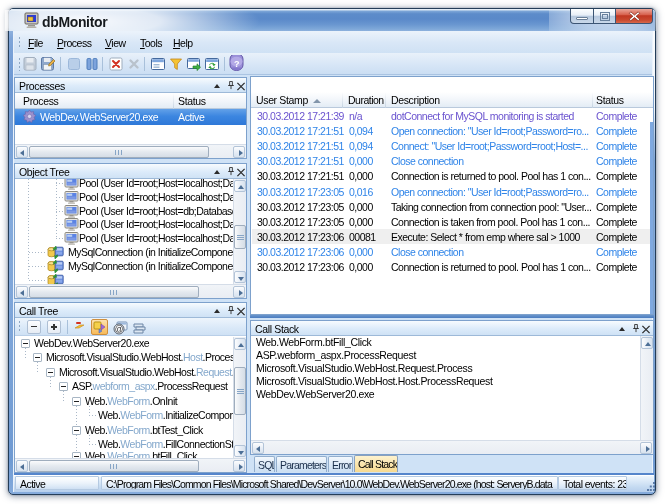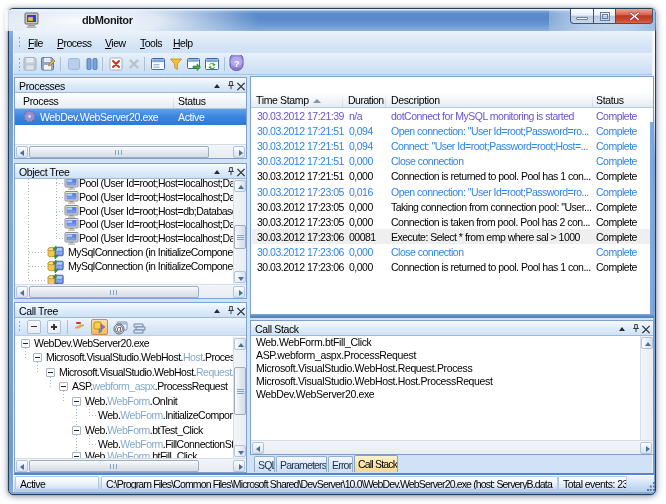--- a/index.html
+++ b/index.html
@@ -8,21 +8,21 @@
 .abs { position:absolute; }
 #win { position:absolute; left:8px; top:8px; width:648px; height:487px;
   border-radius:5px; border:1px solid #243d58;
   background:linear-gradient(180deg,#dde9f6 0%,#9dbce2 3%,#7fa5d8 6%,#6b97d2 16%,#85abdc 40%,#7ca4d8 70%,#6f9ad2 93%,#85abdc 100%);
   box-shadow:0 1px 7px rgba(30,50,80,.55), 0 0 2px rgba(30,50,80,.35); }
 #titlebar { position:absolute; left:0; top:0; width:100%; height:22px;
   border-radius:4px 4px 0 0;
   background:linear-gradient(180deg,#f6fafd 0%,#cfe0f1 5%,#7ea7d8 9%,#5d8cca 22%,#5a89c9 45%,#6996d0 70%,#7da7d8 90%,#8db1dd 100%); }
 #titleglow { position:absolute; left:-4px; top:1px; width:280px; height:21px;
   background:radial-gradient(ellipse 180px 30px at 75px 11px, rgba(255,255,255,.97) 0%, rgba(255,255,255,.8) 45%, rgba(255,255,255,0) 100%); }
-#titletext { position:absolute; left:33px; top:5px; font-size:11px; font-weight:bold; color:#15191d;margin-left:40px; }
+#titletext { position:absolute; left:33px; top:5px; font-size:14px; font-weight:bold; color:#15191d; }
 
 .cap { position:absolute; top:0; height:15px; border:1px solid #3c5574; border-top:none; }
 #bmin { left:561px; width:24px; border-radius:0 0 0 4px;
   background:linear-gradient(180deg,#fdfeff 0%,#e7eef7 45%,#b6c8de 50%,#cad9ea 100%); }
 #bmax { left:584px; width:23px;
   background:linear-gradient(180deg,#fdfeff 0%,#e7eef7 45%,#b6c8de 50%,#cad9ea 100%); }
 #bclose { left:606px; width:38px; border-radius:0 0 4px 0;
   background:linear-gradient(180deg,#eba79b 0%,#d7604c 42%,#c03722 48%,#c94a30 80%,#d8684a 100%); }
 #client { position:absolute; left:4px; top:22px; width:640px; height:461px;
   background:#cfe2f6; border:1px solid #eaf2fb; border-bottom:none; }
@@ -448,21 +448,21 @@
             <div class="arr" style="left:5px;top:3px;border-top:3.5px solid transparent;border-bottom:3.5px solid transparent;border-left:4px solid #4d6f96"></div>
           </div>
         <div class="sbthumb" style="left:14px;top:1px;width:170px;height:12px">
             <div class="gripdots-h" style="left:80px;top:3px"></div>
           </div>
       </div>
     </div>
 
     <div class="panel" style="left:236px;top:44px;width:404px;height:239px">
       <div class="colhead" style="left:0;top:15px;width:402px;height:16px">
-        <div class="abs" style="left:5px;top:2px">Time Stamp</div>
+        <div class="abs" style="left:5px;top:2px">User Stamp</div>
         <div class="arr" style="left:62px;top:7px;border-left:4px solid transparent;border-right:4px solid transparent;border-bottom:4px solid #8396ab"></div>
         <div class="colsep" style="left:91px;top:0;height:16px"></div>
         <div class="abs" style="left:97px;top:2px;letter-spacing:-0.5px">Duration</div>
         <div class="colsep" style="left:134px;top:0;height:16px"></div>
         <div class="abs" style="left:140px;top:2px">Description</div>
         <div class="colsep" style="left:341px;top:0;height:16px"></div>
         <div class="abs" style="left:345px;top:2px">Status</div>
       </div>
       <div class="abs" id="eventrows" style="left:0;top:31px;width:402px;height:206px;background:#fff;overflow:hidden">
         <div class="erow c-pur" style="top:0px">
@@ -503,21 +503,21 @@
           </div>
         <div class="erow c-blk" style="top:90.6px">
             <i style="left:5px">30.03.2012 17:23:05</i>
             <i style="left:97px">0,000</i>
             <i style="left:139px;width:201px;overflow:hidden">Taking connection from connection pool: "User...</i>
             <i style="left:344px">Complete</i>
           </div>
         <div class="erow c-blk" style="top:105.7px">
             <i style="left:5px">30.03.2012 17:23:05</i>
             <i style="left:97px">0,000</i>
-            <i style="left:139px;width:201px;overflow:hidden">Connection is taken from pool. Pool has 2 con...</i>
+            <i style="left:139px;width:201px;overflow:hidden">Connection is taken from pool. Pool has 1 con...</i>
             <i style="left:344px">Complete</i>
           </div>
         <div class="erow c-blk" style="top:120.9px;background:#efefef">
             <i style="left:5px">30.03.2012 17:23:06</i>
             <i style="left:97px">00081</i>
             <i style="left:139px;width:201px;overflow:hidden">Execute: Select * from emp where sal &gt; 1000</i>
             <i style="left:344px">Complete</i>
           </div>
         <div class="erow c-blue" style="top:136px">
             <i style="left:5px">30.03.2012 17:23:06</i>

